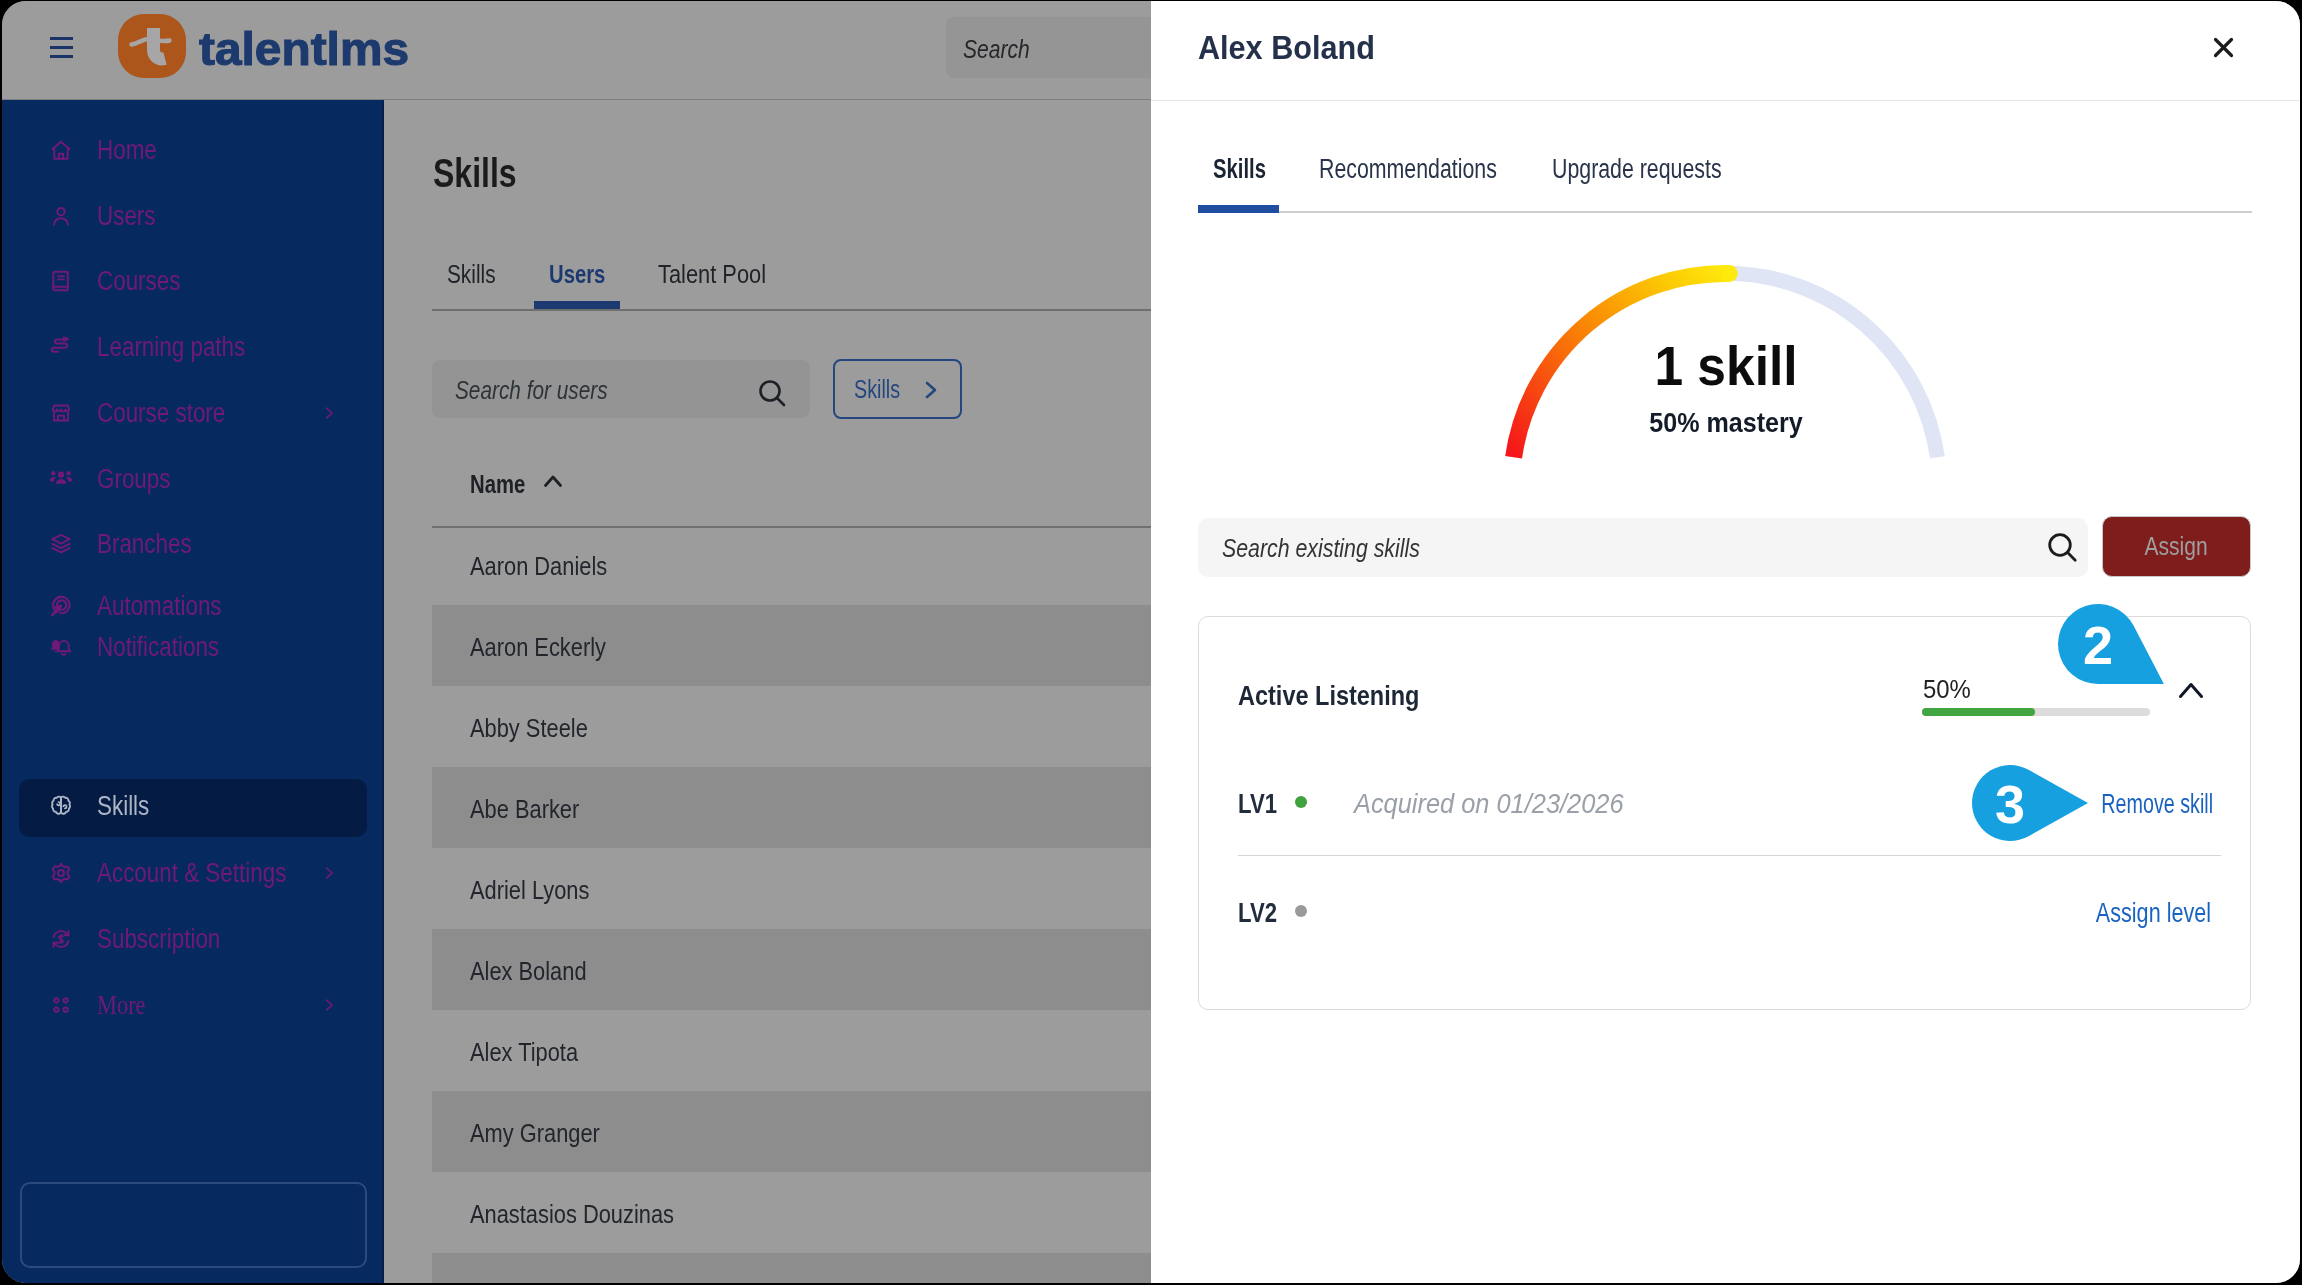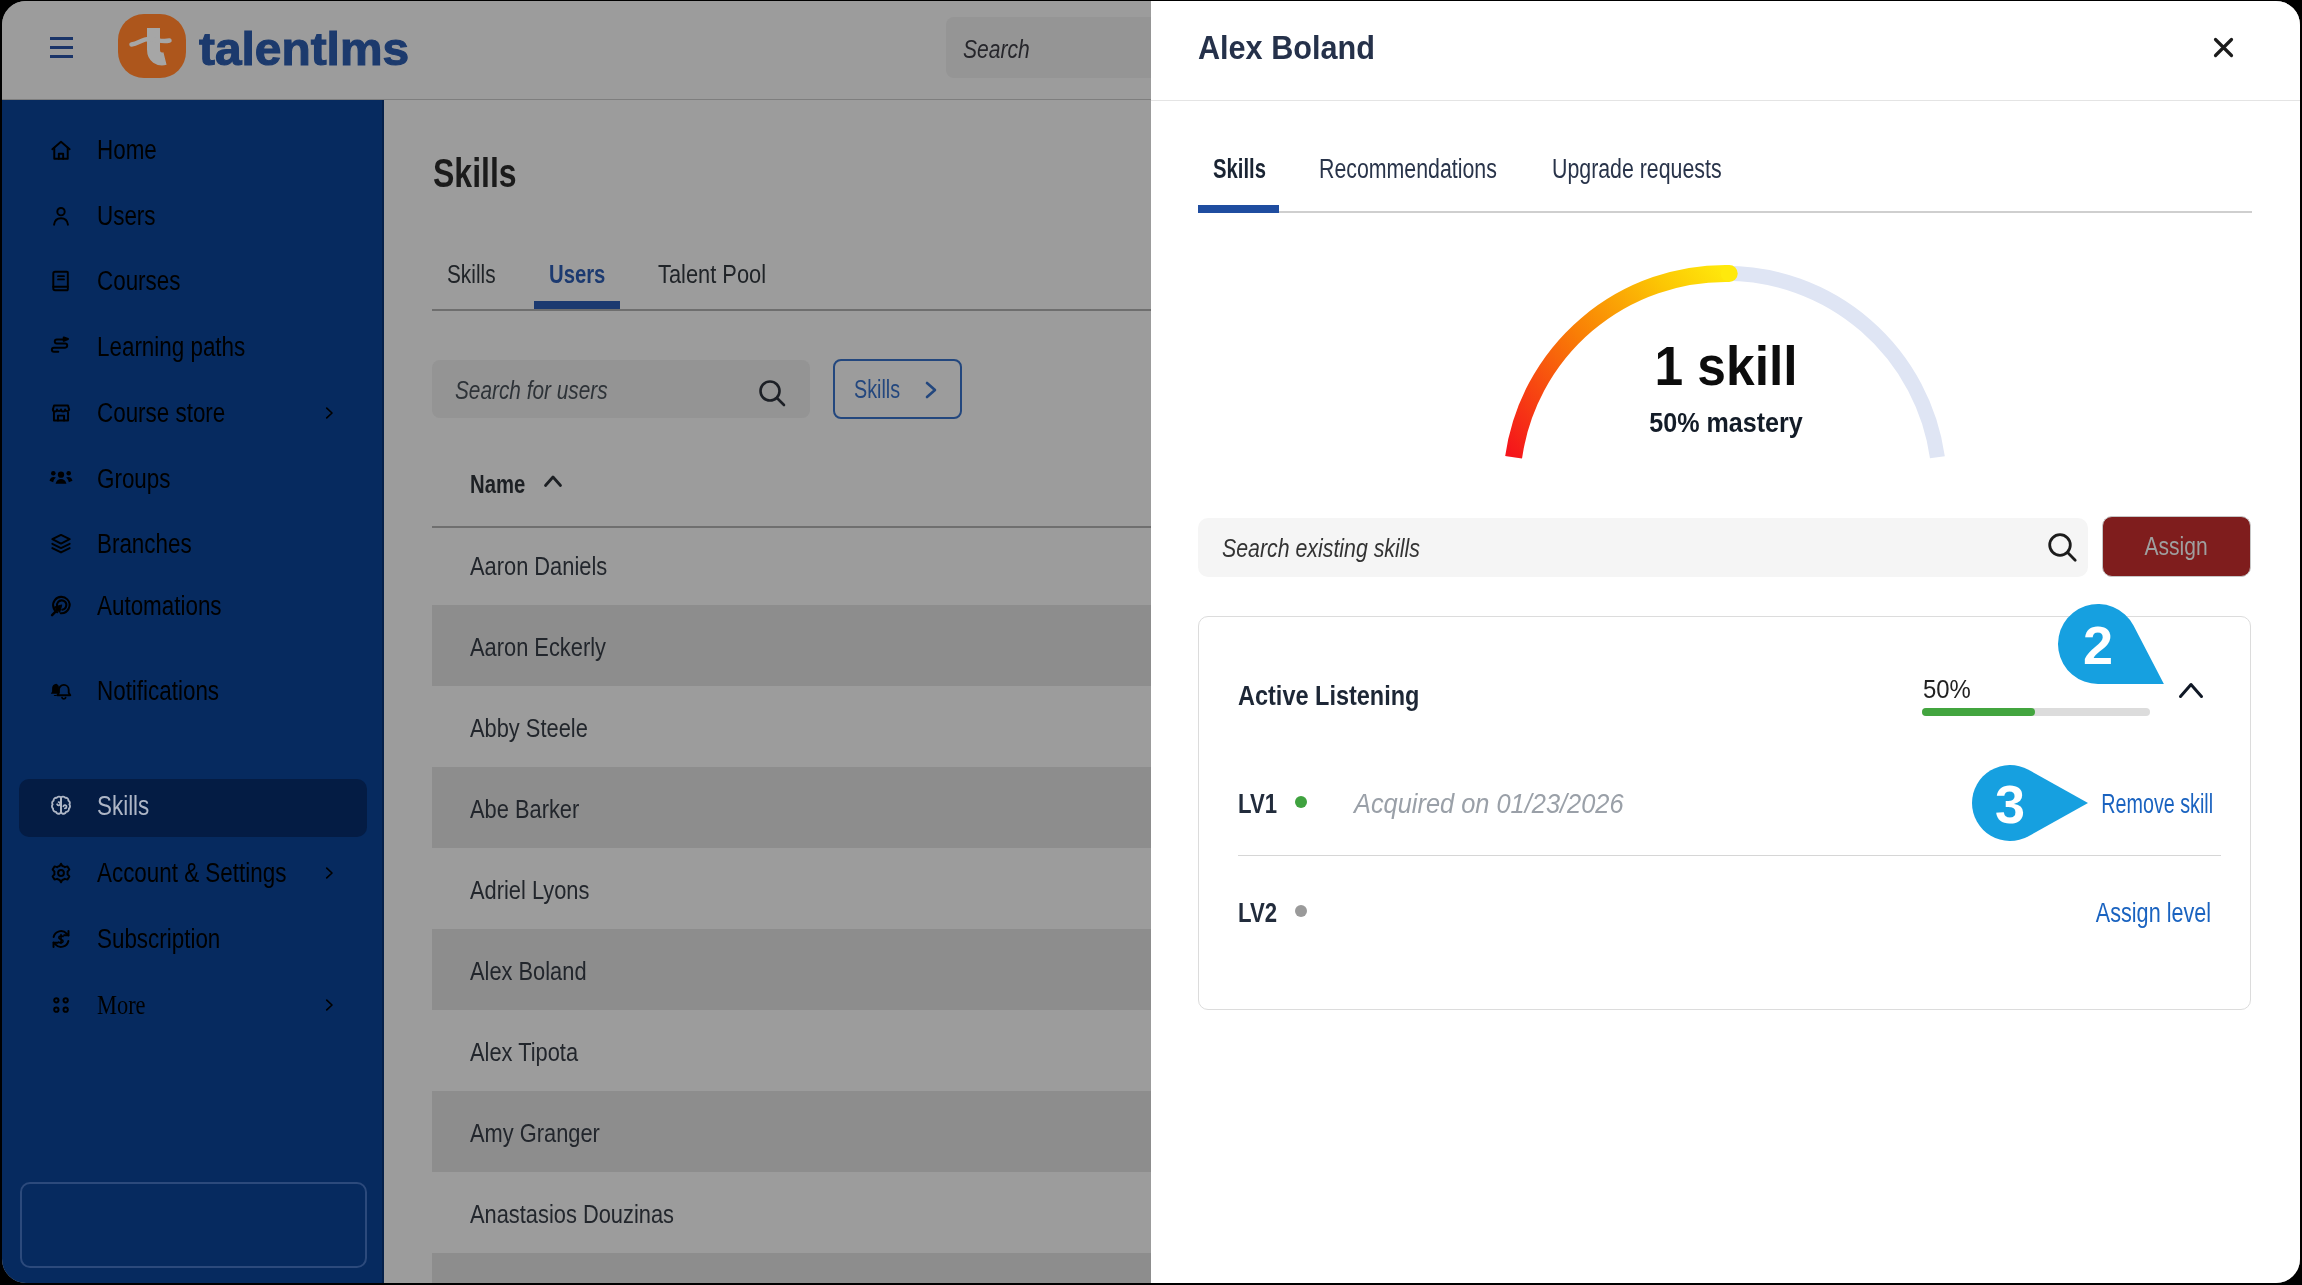--- a/index.html
+++ b/index.html
@@ -2,21 +2,21 @@
 <html><head>
 <meta charset="utf-8">
 <style>
   * { margin:0; padding:0; box-sizing:border-box; }
   html,body { width:2302px; height:1285px; background:#000; overflow:hidden; }
   body { font-family:"Liberation Sans", sans-serif; }
   .abs { position:absolute; }
   #app { position:absolute; left:2px; top:1px; width:2298px; height:1282px;
          border-radius:24px; overflow:hidden; background:#9c9c9c; }
   #stage { position:absolute; left:-2px; top:-1px; width:2302px; height:1285px; }
-  .it { position:absolute; left:0; width:384px; height:66px; color:#000000; }
+  .it { position:absolute; left:0; width:384px; height:66px; color:#701a75; }
   .it .ic { position:absolute; left:48px; top:50%; transform:translateY(-50%); width:26px; height:26px; }
   .it .lb { position:absolute; left:97px; top:50%; transform:translateY(-50%) scaleX(.83); transform-origin:0 50%; font-size:27px; white-space:nowrap; }
   .it .ch { position:absolute; left:320px; top:50%; transform:translateY(-50%); width:18px; height:18px; }
   svg { display:block; }
   .ic svg, .ch svg { width:100%; height:100%; }
 </style>
 </head>
 <body>
 <div id="app">
 <div id="stage">
@@ -125,21 +125,21 @@
           <span class="ic">
             <svg viewBox="0 0 24 24" fill="none" stroke="currentColor" stroke-width="1.9" stroke-linecap="round" stroke-linejoin="round">
               <path d="M8.6 17.8a7.6 7.6 0 1 1 9.2-11.9 7.6 7.6 0 0 1-6 12.8"></path>
               <path d="M10.3 14.9a4.4 4.4 0 1 1 5.5-6.8 4.4 4.4 0 0 1-2.6 7.3"></path>
               <path d="M3.8 20.4l5-5" stroke-width="2.3"></path>
               <path d="M12.6 11.2L6.1 13l4.7 4.7z" fill="currentColor" stroke="currentColor" stroke-width="1"></path>
             </svg>
           </span>
           <span class="lb">Automations</span>
         </div>
-    <div class="it" style="top:558px;text-align:center;">
+    <div class="it" style="top:514px;text-align:center;">
           <span class="ic">
             <svg viewBox="0 0 24 24">
               <g fill="currentColor">
                 <path d="M7.8 5.2a4.1 4.1 0 0 0-4 4.7v2.5L2.6 14.6h8.5l-1.2-2.2V9.9a4.1 4.1 0 0 0-2.1-4.7z"></path>
                 <path d="M5.3 15.6a1.5 1.5 0 0 0 2.9 0z"></path>
               </g>
               <g fill="#062a5f" stroke="currentColor" stroke-width="1.7" stroke-linejoin="round">
                 <path d="M14.6 6.4a4.5 4.5 0 0 1 4.5 4.5v2.7l1.5 2.3H8.6l1.5-2.3v-2.7a4.5 4.5 0 0 1 4.5-4.5z"></path>
               </g>
               <path d="M13 18.2a1.7 1.7 0 0 0 3.2 0" fill="none" stroke="currentColor" stroke-width="1.7" stroke-linecap="round"></path>

